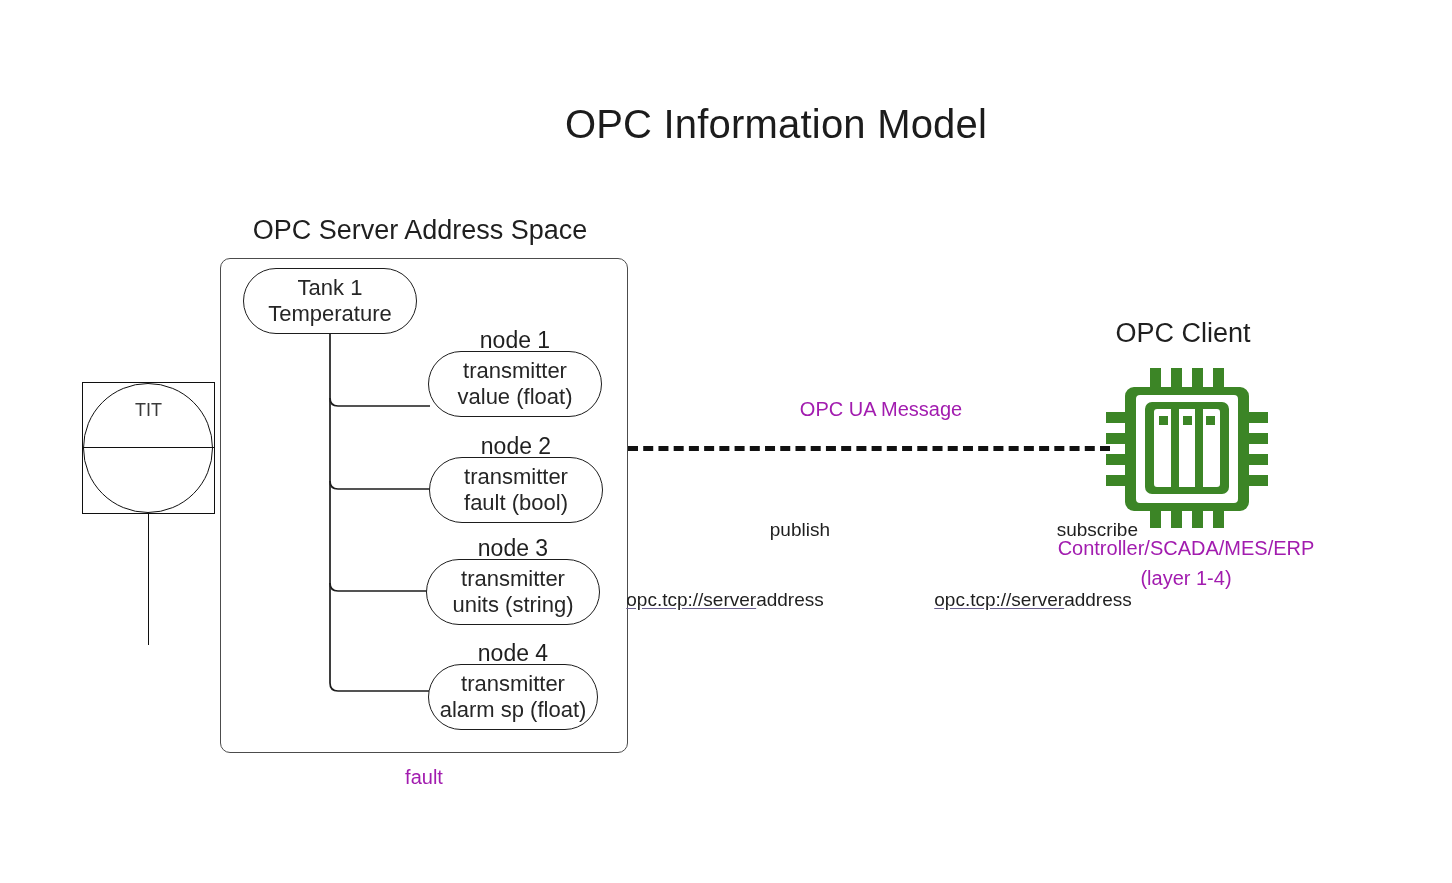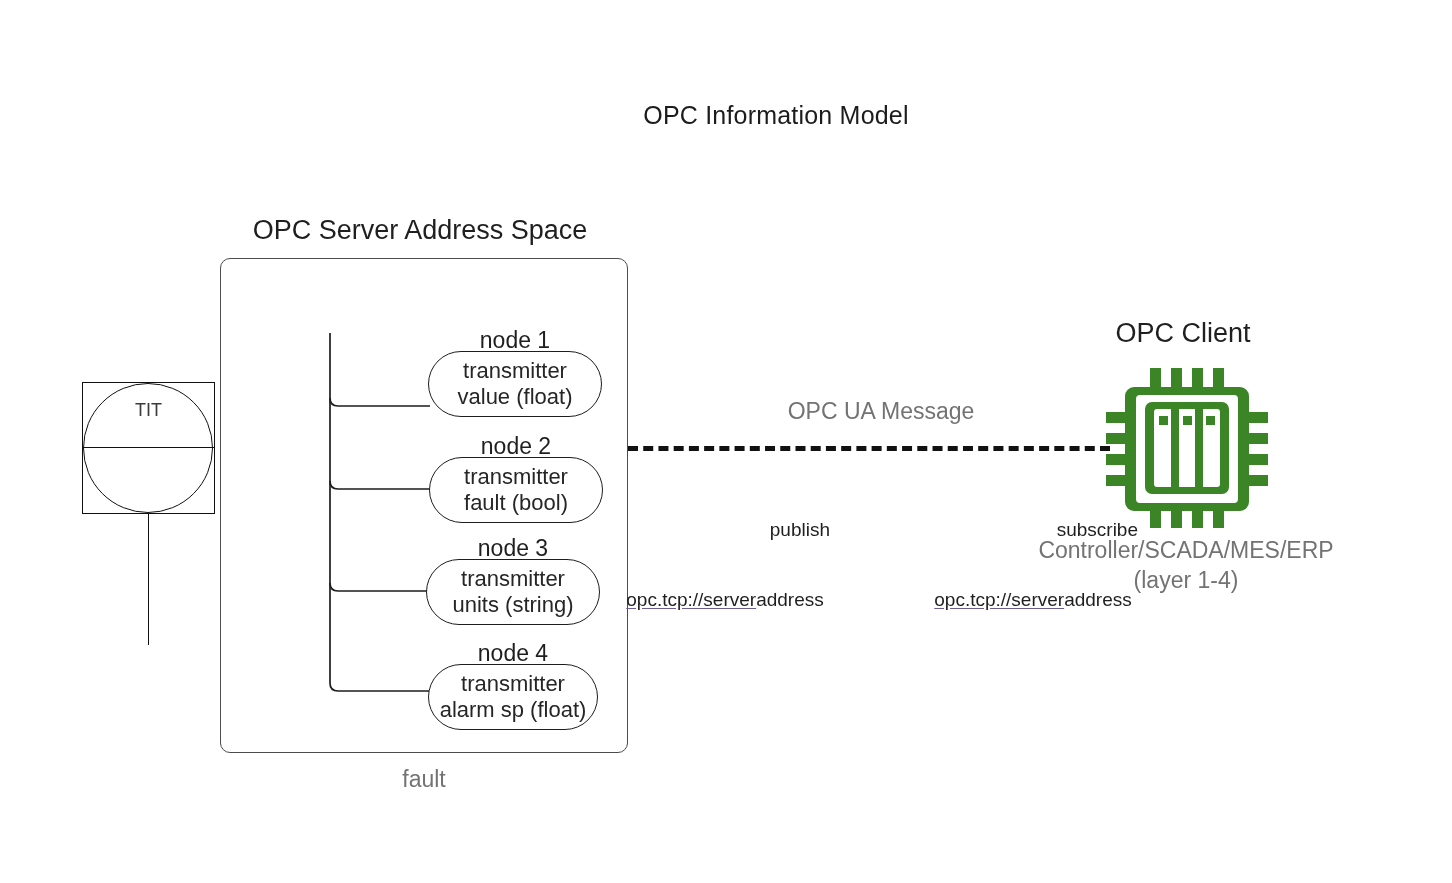--- a/index.html
+++ b/index.html
@@ -25,33 +25,33 @@
   .center-txt {
     position: absolute;
     text-align: center;
     white-space: pre;
     line-height: 1.18;
     color: #1f1f1f;
   }
 
   
   .diagram-title {
-    font-size: 25px;
+    font-size: 40px;
     letter-spacing: 0.2px;
     color: #1c1c1c;
   }
 
   
   .section-heading {
     font-size: 27px;
     color: #1f1f1f;
   }
   .caption {
-    font-size: 23px;
-    color: #737373;
+    font-size: 20px;
+    color: #a21caf;
   }
 
   
   .server-box {
     position: absolute;
     border: 1.6px solid #4c4c4c;
     border-radius: 10px;
     background: transparent;
     box-sizing: border-box;
   }
@@ -178,20 +178,24 @@
       <path d="M330,398 Q330,406 338,406 L430,406"></path>
 
       <path d="M330,481 Q330,489 338,489 L430,489"></path>
 
       <path d="M330,583 Q330,591 338,591 L430,591"></path>
 
       <path d="M330,683 Q330,691 338,691 L430,691"></path>
     </g>
   </svg>
 
+  <div class="pill" style="left:243px; top:268px; width:174px; height:66px;">
+    <span class="line">Tank 1</span>
+    <span class="line">Temperature</span>
+  </div>
 
   <div class="node-label" style="left:428px; top:327px; width:174px;">node 1</div>
   <div class="pill" style="left:428px; top:351px; width:174px; height:66px;">
     <span class="line">transmitter</span>
     <span class="line">value (float)</span>
   </div>
 
   <div class="node-label" style="left:429px; top:433px; width:174px;">node 2</div>
   <div class="pill" style="left:429px; top:457px; width:174px; height:66px;">
     <span class="line">transmitter</span>

